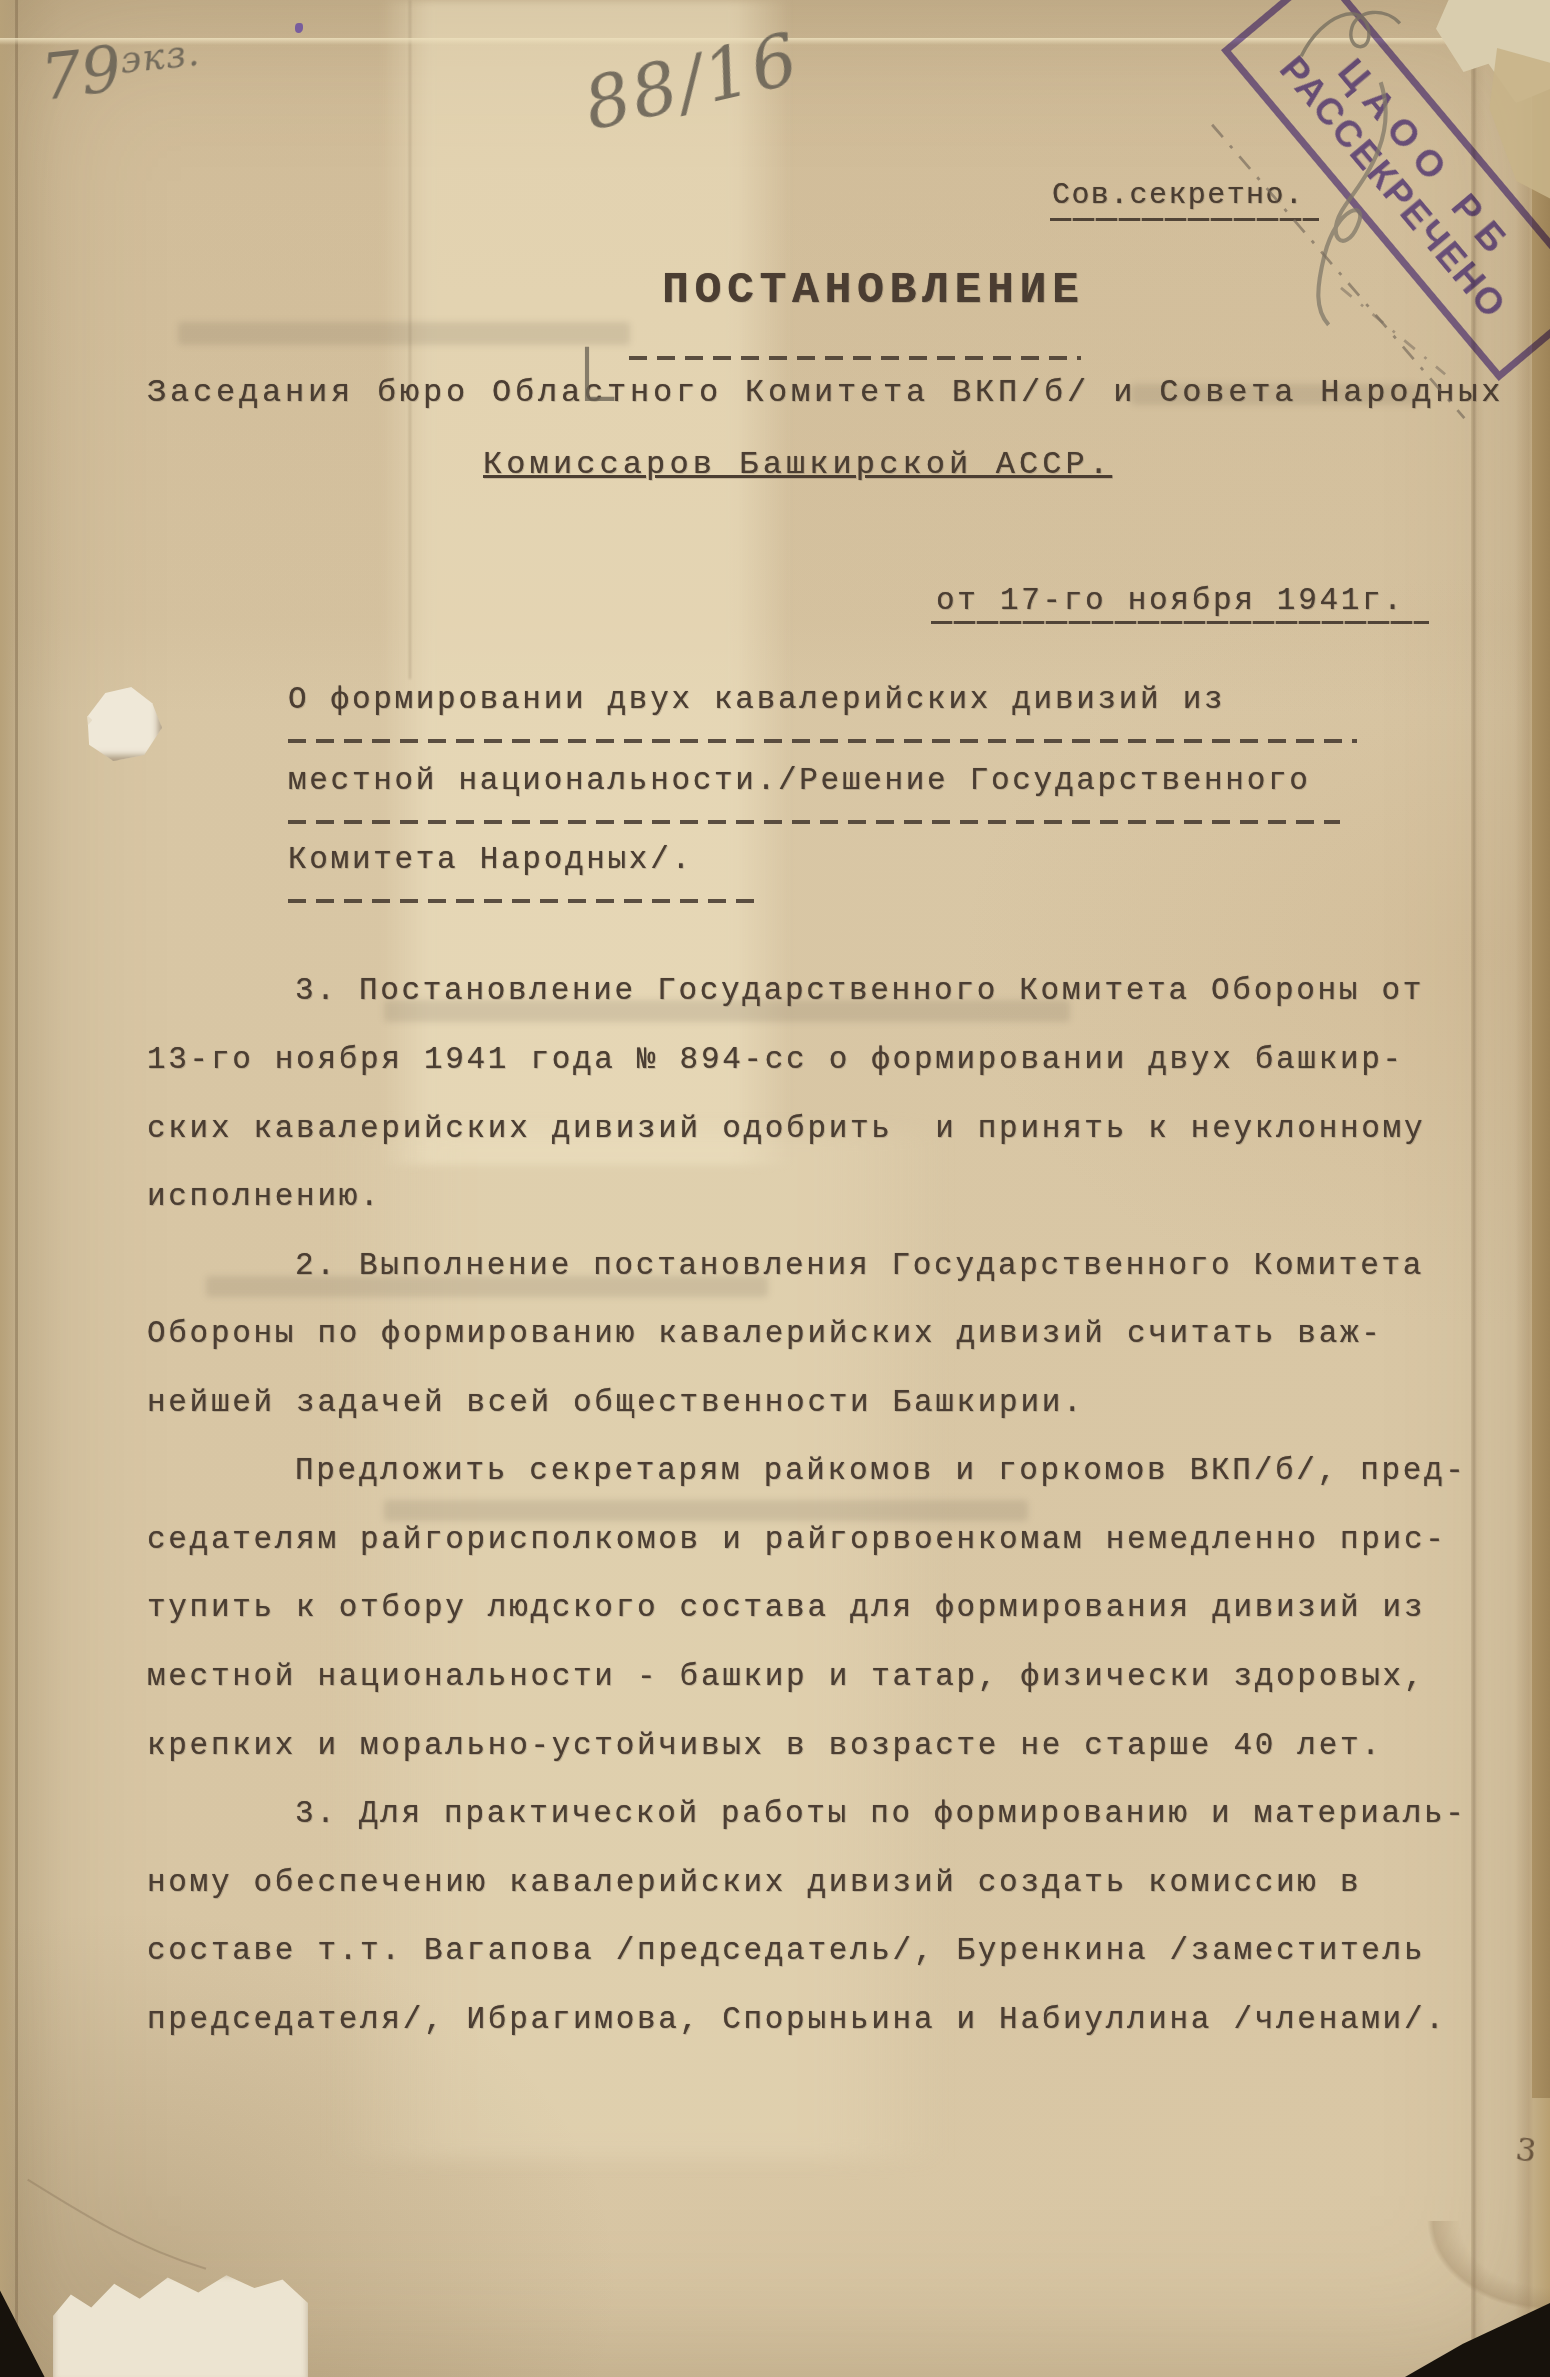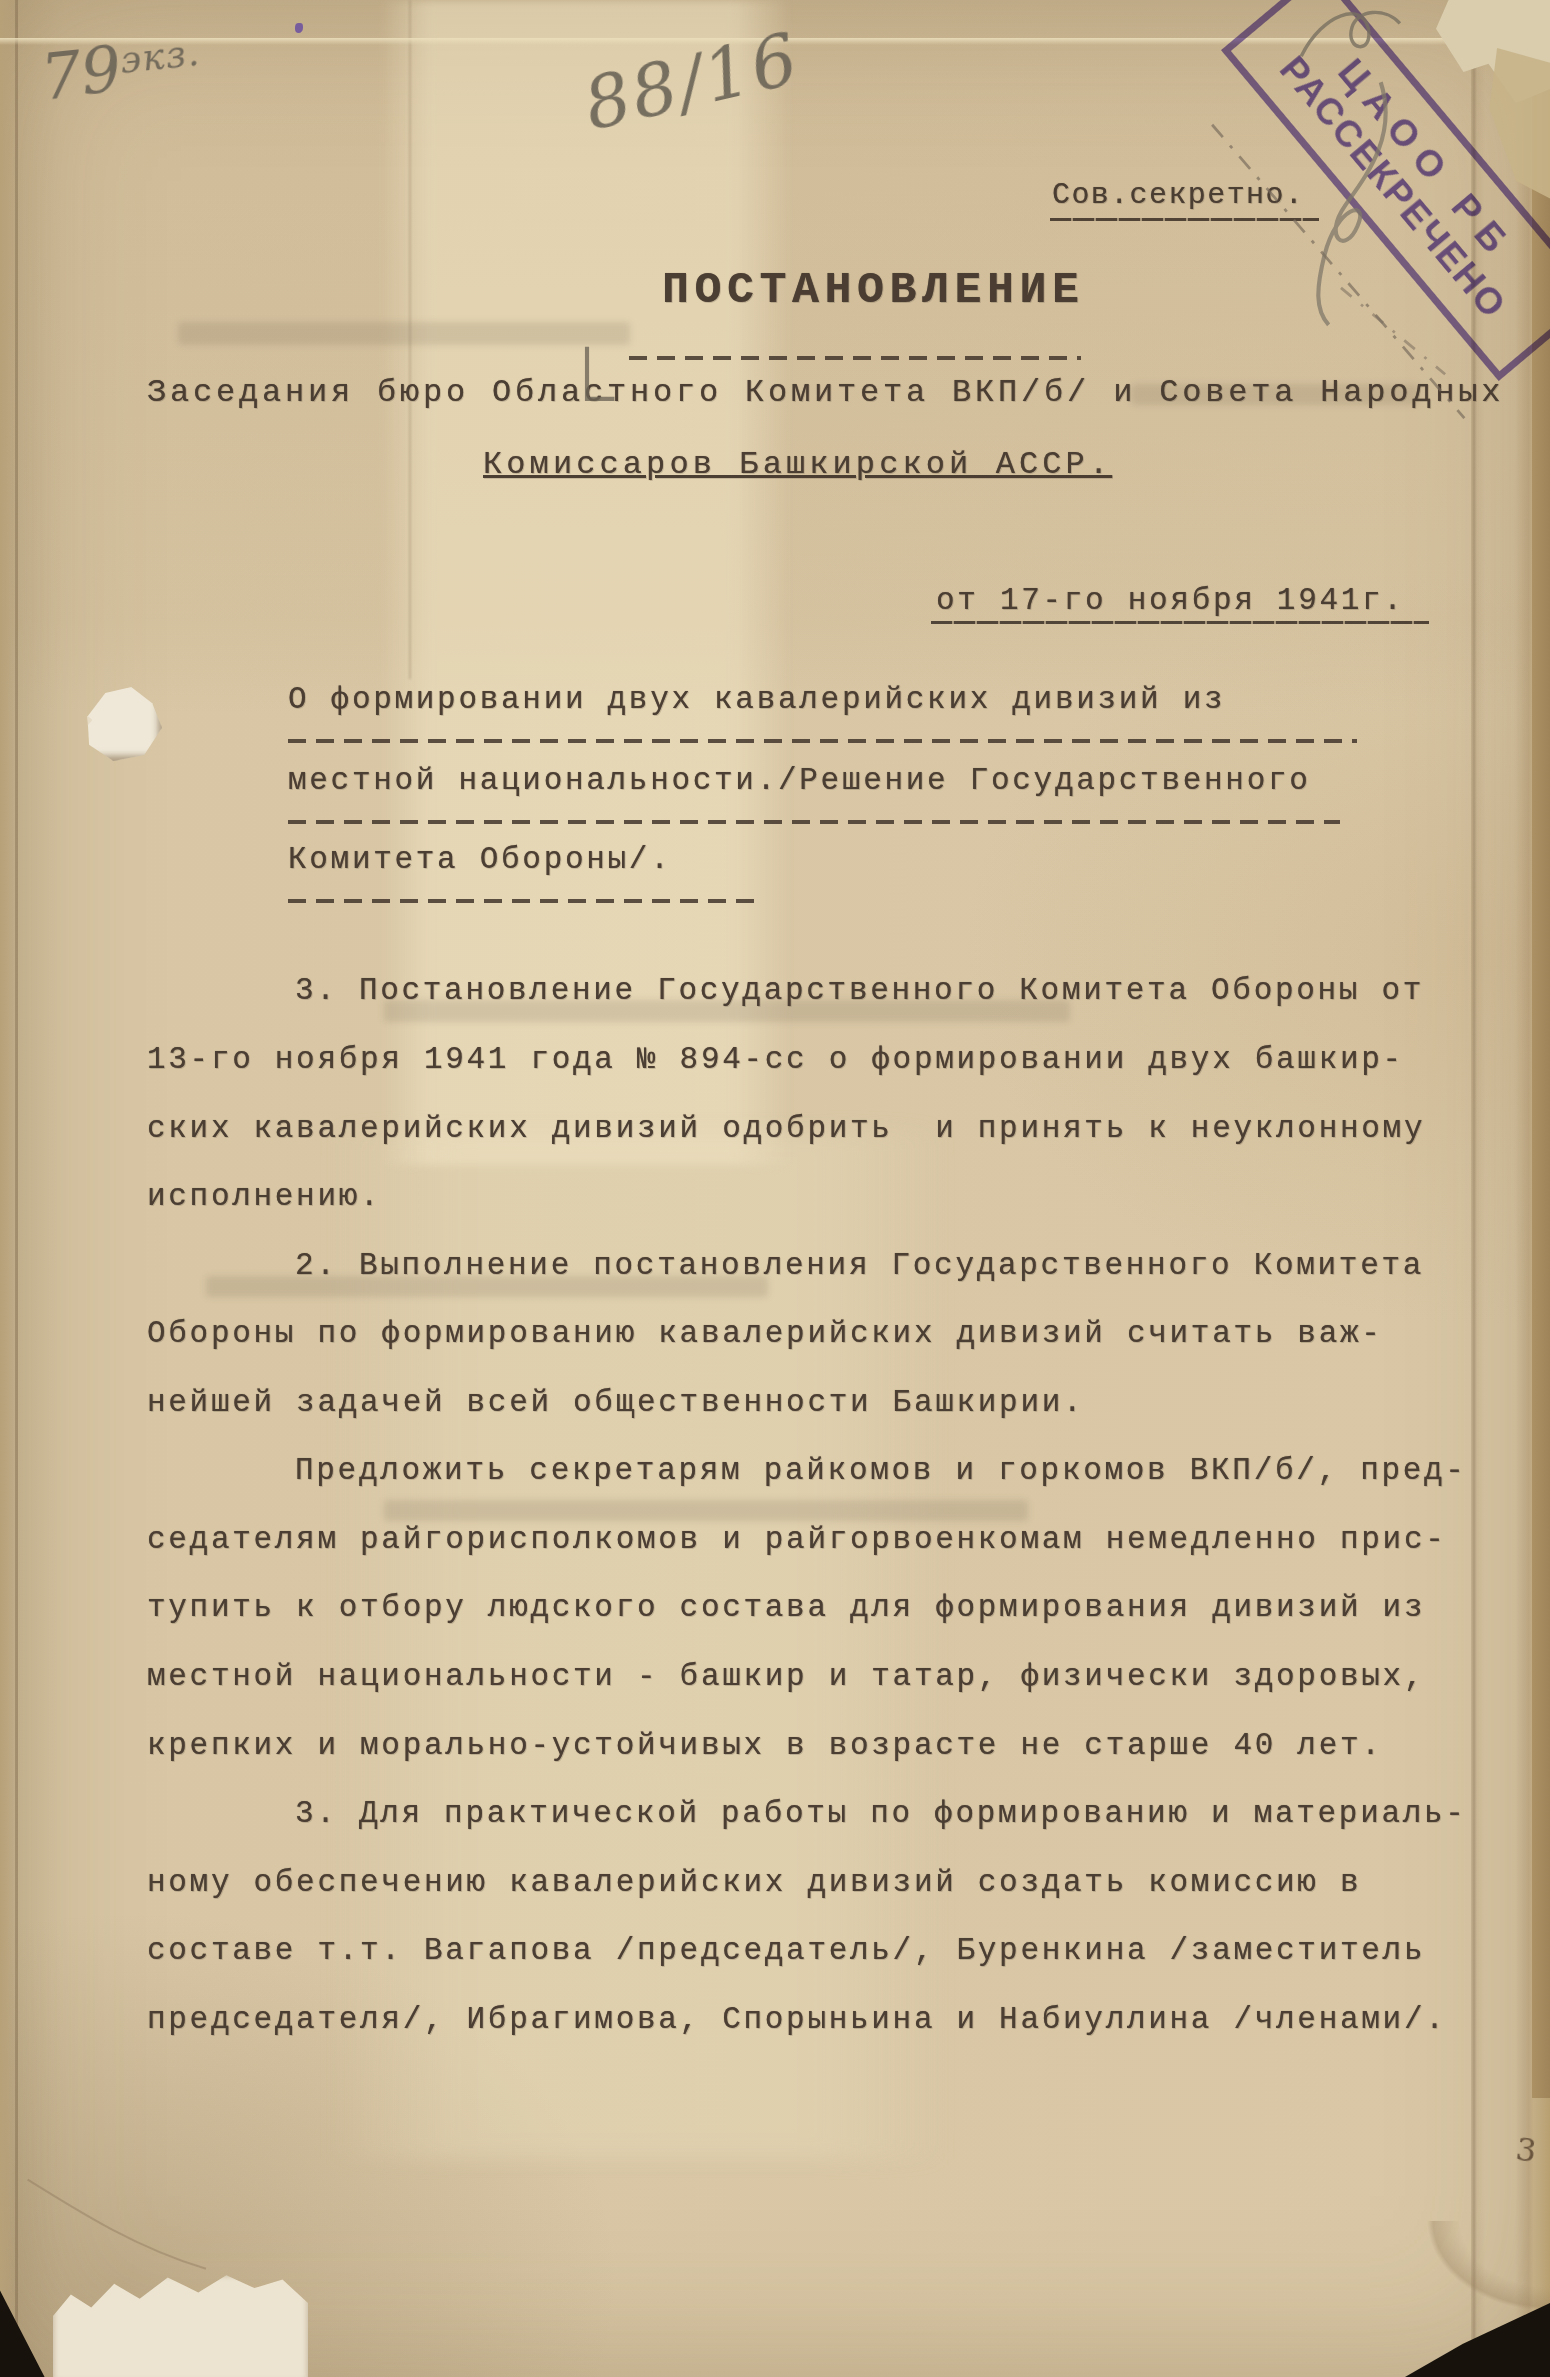--- a/index.html
+++ b/index.html
@@ -132,21 +132,21 @@
     <div class="typed t-org1">Заседания бюро Областного Комитета ВКП/б/ и Совета Народных</div>
     <div class="typed t-org2">Комиссаров Башкирской АССР.</div>
 
     <div class="typed t-date">от 17-го ноября 1941г.</div>
     <div class="u-solid" style="left:931px;top:621px;width:498px;"></div>
 
     <div class="typed t-subj" style="top:682px;">О формировании двух кавалерийских дивизий из</div>
     <div class="u-dash" style="left:288px;top:739px;width:1069px;"></div>
     <div class="typed t-subj" style="top:763px;">местной национальности./Решение Государственного</div>
     <div class="u-dash" style="left:288px;top:820px;width:1052px;"></div>
-    <div class="typed t-subj" style="top:842px;">Комитета Обороны/.</div>
+    <div class="typed t-subj" style="top:842px;">Комитета Народных/.</div>
     <div class="u-dash" style="left:288px;top:899px;width:473px;"></div>
 
     <div class="typed body-line ind" style="top:973px;">3. Постановление Государственного Комитета Обороны от</div>
     <div class="typed body-line" style="top:1042px;">13-го ноября 1941 года № 894-сс о формировании двух башкир-</div>
     <div class="typed body-line" style="top:1111px;">ских кавалерийских дивизий одобрить  и принять к неуклонному</div>
     <div class="typed body-line" style="top:1179px;">исполнению.</div>
     <div class="typed body-line ind" style="top:1248px;">2. Выполнение постановления Государственного Комитета</div>
     <div class="typed body-line" style="top:1316px;">Обороны по формированию кавалерийских дивизий считать важ-</div>
     <div class="typed body-line" style="top:1385px;">нейшей задачей всей общественности Башкирии.</div>
     <div class="typed body-line ind" style="top:1453px;">Предложить секретарям райкомов и горкомов ВКП/б/, пред-</div>

